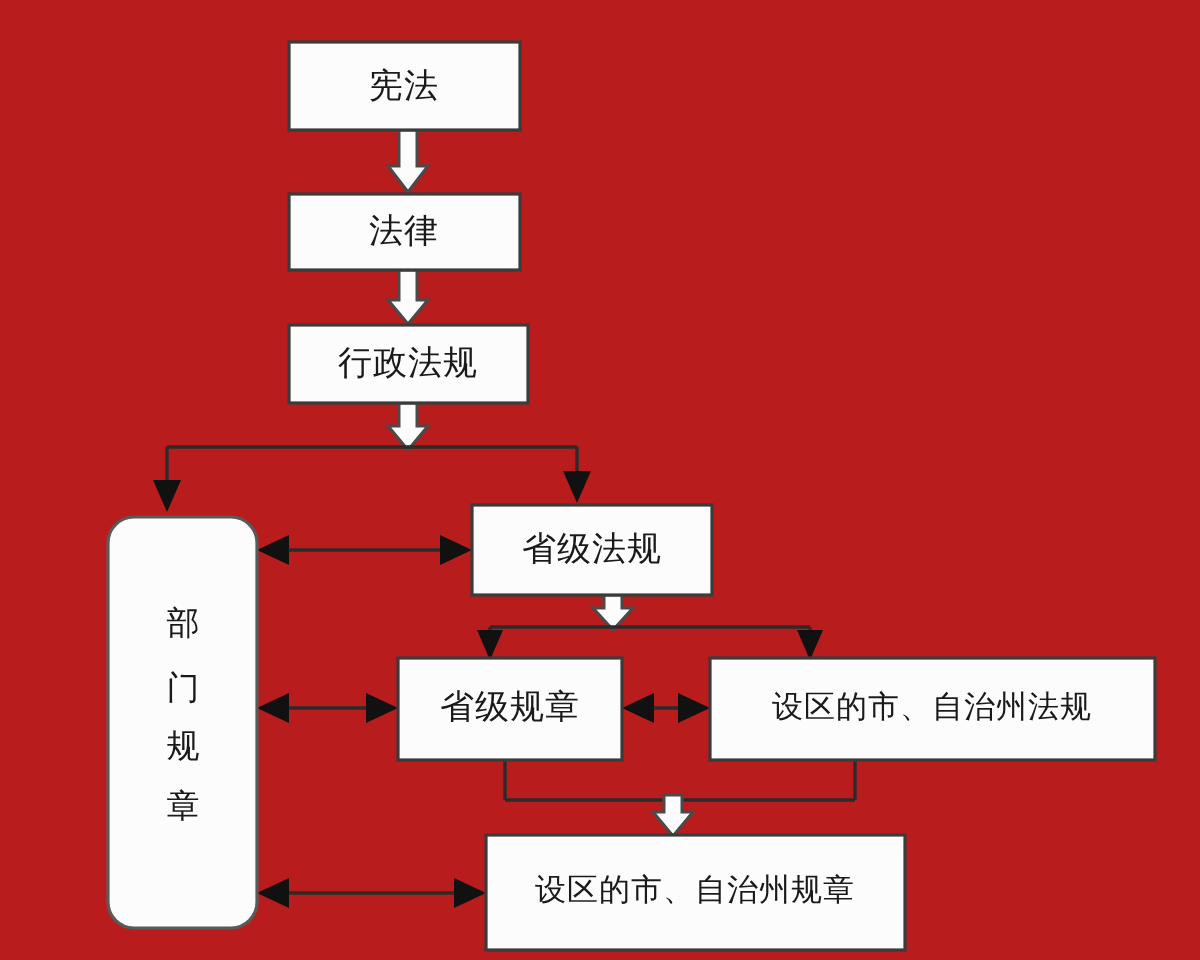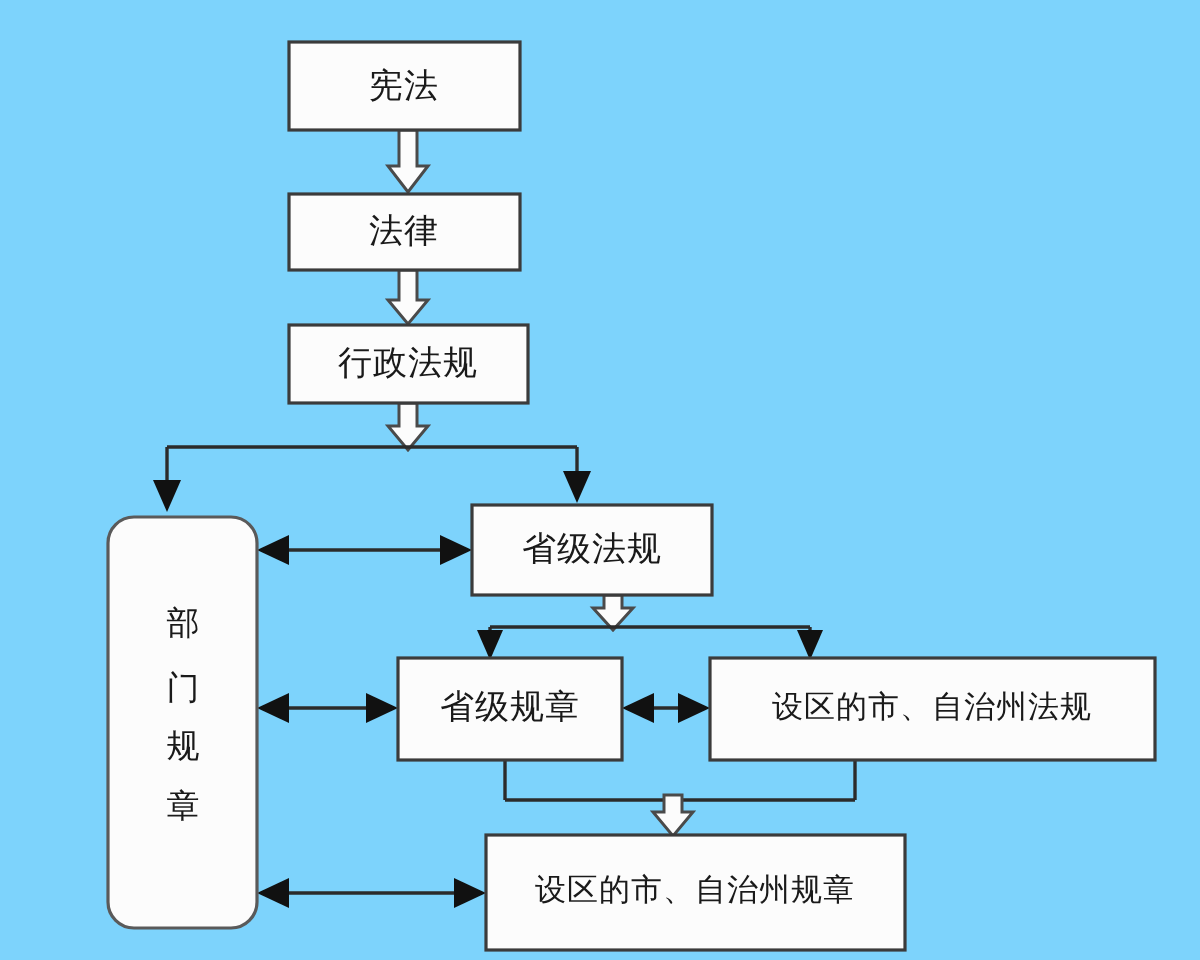--- a/index.html
+++ b/index.html
@@ -10,21 +10,21 @@
   body {
     width: 1200px;
     height: 960px;
     font-family: "Liberation Sans", "DejaVu Sans", sans-serif;
     overflow: hidden;
   }
   #diagram-root {
     position: relative;
     width: 1200px;
     height: 960px;
-    background: #7dd3fc;
+    background: #b91c1c;
   }
   svg#flow {
     position: absolute;
     top: 0;
     left: 0;
     width: 1200px;
     height: 960px;
   }
   .node-rect {
     fill: #fcfcfc;

